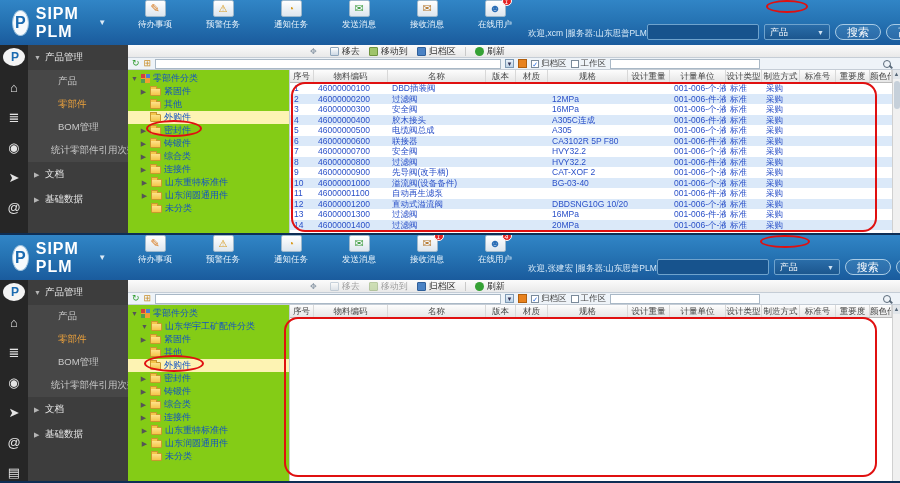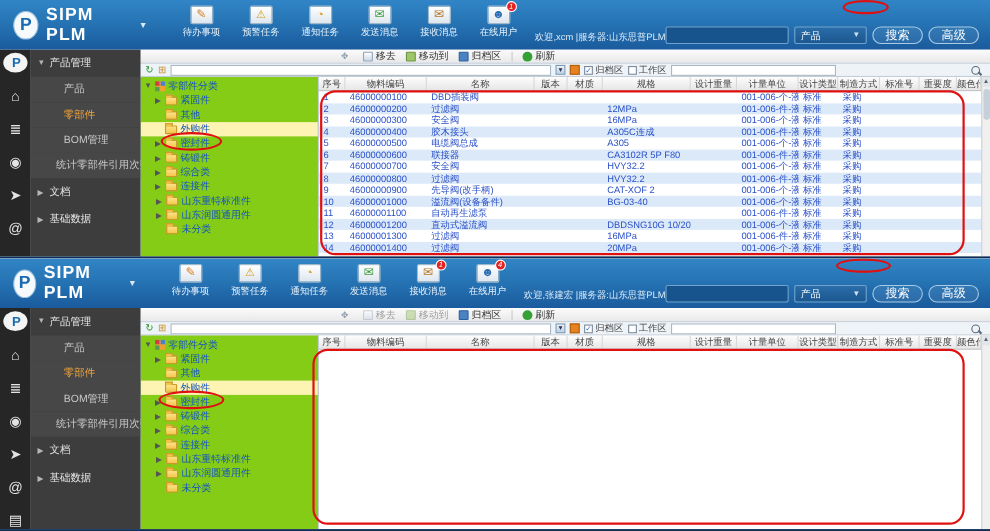--- a/index.html
+++ b/index.html
@@ -7,21 +7,21 @@
 body{font-family:"Liberation Sans",sans-serif;background:#0e2e55}
 .panel{width:900px;position:relative;background:#e8eef5;overflow:hidden}
 .panel.p-top{height:235px;border-bottom:2px solid #0e2e55}
 .panel.p-bottom{height:246px}
 
 .hdr{height:45px;background:linear-gradient(#3185c6 0%,#2674b4 45%,#1a5b9d 100%);display:flex;color:#fff;position:relative}
 .logo{display:flex;align-items:center;padding:0 10px 0 12px;gap:7px;cursor:pointer}
 .logo-circle{width:26px;height:26px;border-radius:50%;background:#f6fafd;color:#1a6ab0;font-weight:bold;font-size:16px;display:flex;align-items:center;justify-content:center;border:1px solid #9cc2de}
 .logo-text{font-size:16px;font-weight:bold;letter-spacing:1px}
 .logo-caret{font-size:8px;margin-left:3px;color:#dceaf6}
-.nav{display:flex;align-items:center;padding-bottom:4px;gap:8px;margin-left:16px}
+.nav{display:flex;align-items:flex-start;padding-bottom:4px;gap:22px;margin-left:16px}
 .nav-item{display:flex;flex-direction:column;align-items:center;width:46px;cursor:pointer}
 .nav-ic{width:21px;height:17px;background:linear-gradient(#ffffff,#dde6ee);border:1px solid #9db8cc;border-radius:2px;position:relative;display:flex;align-items:center;justify-content:center;font-size:11px;line-height:1}
 .nav-ic.todo::before{content:"✎";color:#d87b1f}
 .nav-ic.warn::before{content:"⚠";color:#d89b1f;font-size:10px}
 .nav-ic.notice::before{content:"◔";color:#d89b1f;font-size:10px}
 .nav-ic.send::before{content:"✉";color:#3c9c3c}
 .nav-ic.recv::before{content:"✉";color:#b5762a}
 .nav-ic.user::before{content:"☻";color:#2a6db5}
 .badge{display:none;position:absolute;top:-5px;right:-7px;min-width:10px;height:10px;border-radius:6px;background:#e42222;color:#fff;font-size:7px;line-height:9px;text-align:center;padding:0 1px;border:1px solid #fff}
 .badge.on{display:block}
@@ -737,20 +737,25 @@
       </div>
       <div class="bodyrow">
         <div class="treepane">
 
             <div class="tnode lv0">
               <span class="arrow">▼</span>
               <span class="ticon root"></span>
               <span>零部件分类</span>
             </div>
 
+            <div class="tnode lv1">
+              <span class="arrow">▼</span>
+              <span class="ticon folder"></span>
+              <span>山东华宇工矿配件分类</span>
+            </div>
 
             <div class="tnode lv2">
               <span class="arrow">▶</span>
               <span class="ticon folder"></span>
               <span>紧固件</span>
             </div>
 
             <div class="tnode lv2">
               <span class="arrow"></span>
               <span class="ticon folder"></span>

